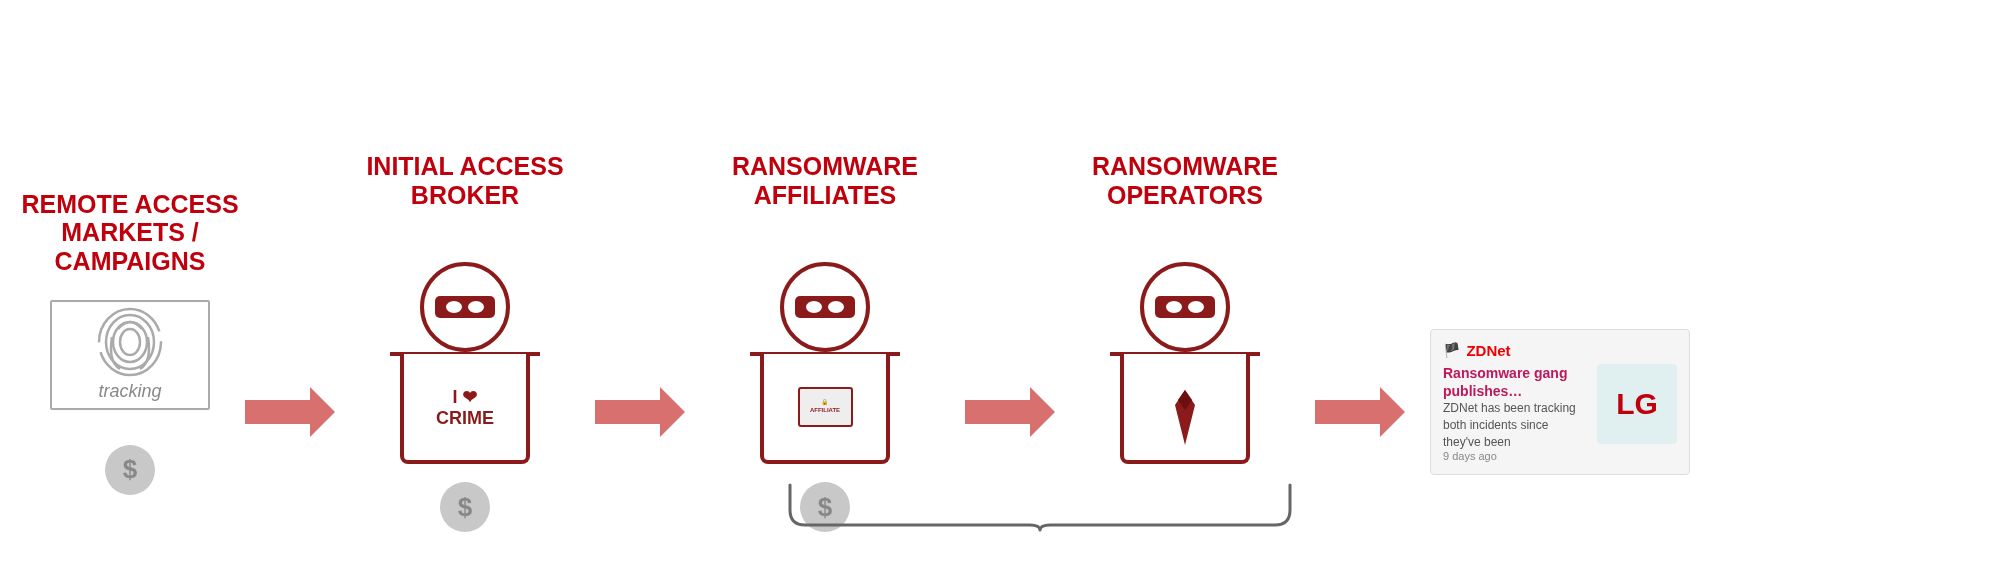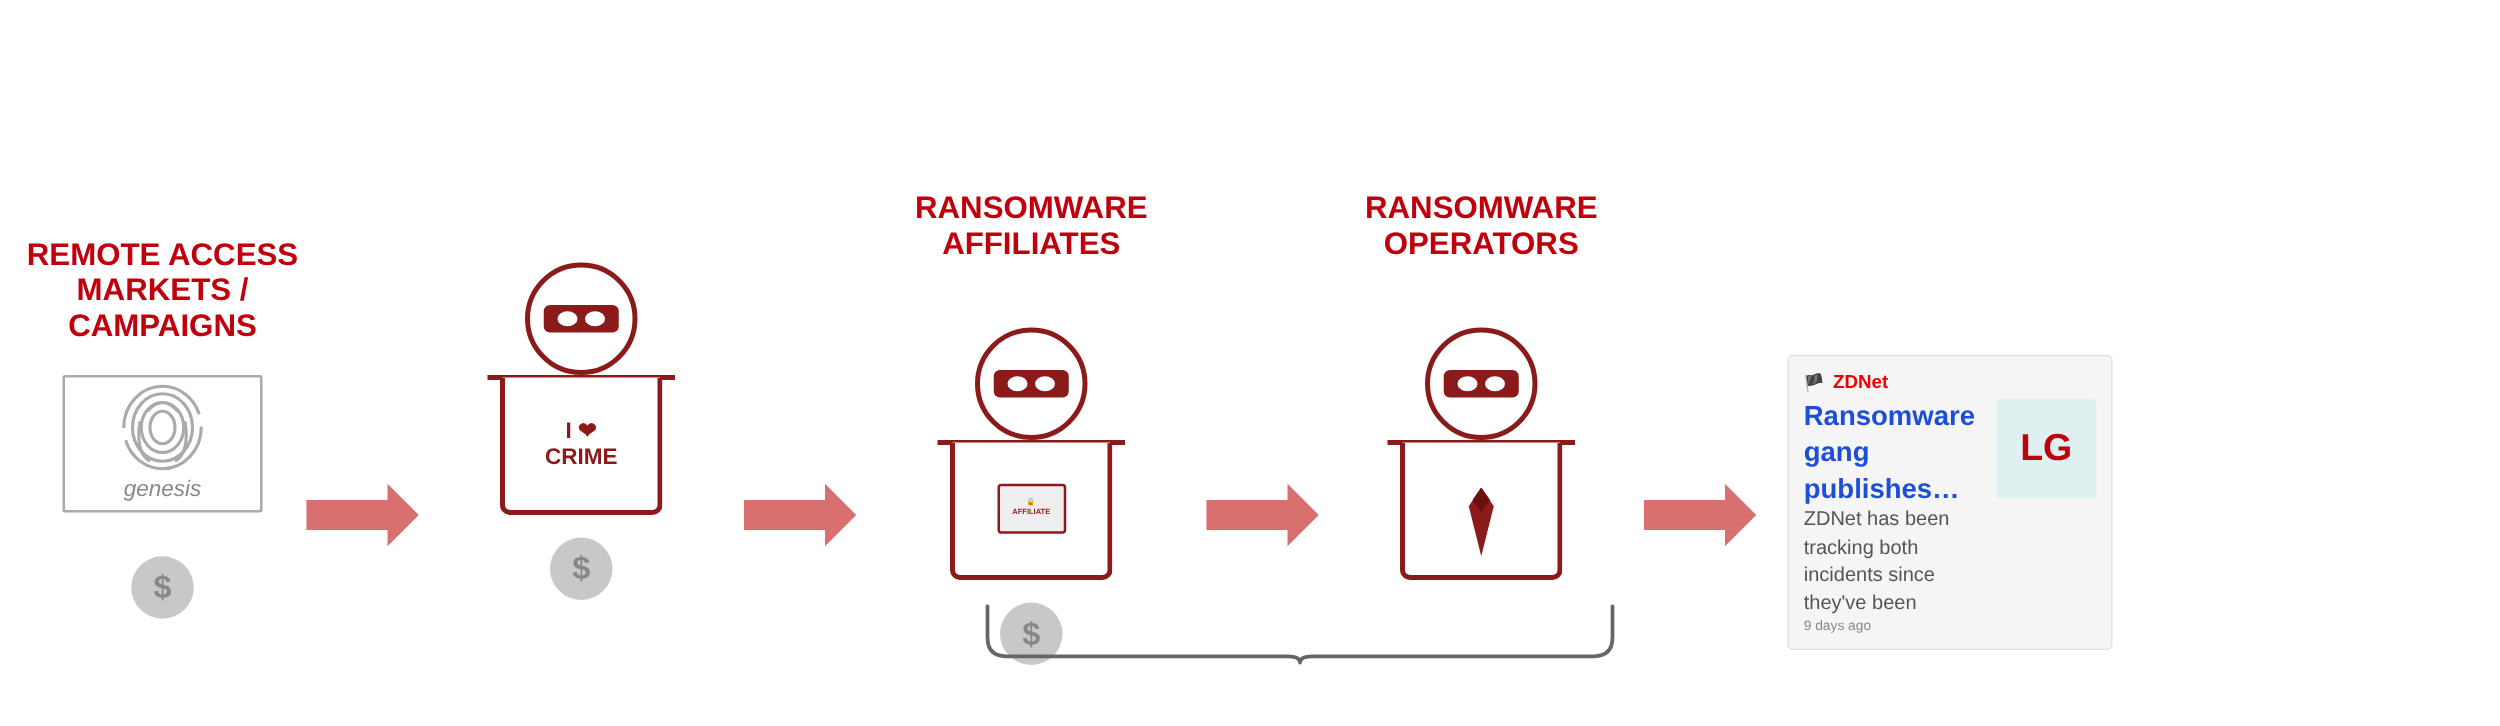--- a/index.html
+++ b/index.html
@@ -152,28 +152,28 @@
       color: #555;
     }
 
     .zdnet-logo {
       font-size: 15px;
       font-weight: bold;
       color: #e00;
     }
 
     .news-title {
-      font-size: 22px;
-      color: #1d4ed8;
+      font-size: 14px;
+      color: #be185d;
       font-weight: bold;
       line-height: 1.3;
     }
 
     .news-body {
-      font-size: 16px;
+      font-size: 12px;
       color: #555;
       line-height: 1.4;
     }
 
     .news-date {
       font-size: 11px;
       color: #888;
     }
 
     .news-content-row {
@@ -254,33 +254,36 @@
       <svg width="80" height="70" viewBox="0 0 80 70">
 
         <ellipse cx="40" cy="35" rx="10" ry="13" fill="none" stroke="#aaa" stroke-width="2.5"></ellipse>
         <ellipse cx="40" cy="35" rx="17" ry="20" fill="none" stroke="#aaa" stroke-width="2.5"></ellipse>
         <ellipse cx="40" cy="35" rx="24" ry="27" fill="none" stroke="#aaa" stroke-width="2.5"></ellipse>
         <ellipse cx="40" cy="35" rx="31" ry="33" fill="none" stroke="#aaa" stroke-width="2.5" stroke-dasharray="90 10"></ellipse>
         <path d="M28 22 Q40 8 52 22" fill="none" stroke="#aaa" stroke-width="2.5"></path>
         <path d="M22 30 Q18 55 30 62" fill="none" stroke="#aaa" stroke-width="2.5"></path>
         <path d="M58 30 Q62 55 50 62" fill="none" stroke="#aaa" stroke-width="2.5"></path>
       </svg>
-      <div class="genesis-text">genesis</div>
+      <div class="genesis-text">tracking</div>
     </div>
 
     <div class="dollar-sign" style="margin-top:35px;">$</div>
   </div>
 
   <div class="arrow-wrap">
     <svg width="90" height="60" viewBox="0 0 90 60">
       <polygon points="0,18 65,18 65,5 90,30 65,55 65,42 0,42" fill="#d97070"></polygon>
     </svg>
   </div>
 
   <div class="section section-iab">
+    <div class="section-title">
+      INITIAL ACCESS<br>BROKER
+    </div>
 
     <div class="hacker-figure">
       <div class="head-circle">
         <div class="mask-eyes">
           <div class="eye-white"></div>
           <div class="eye-white"></div>
         </div>
       </div>
 
       <div style="width:150px; height:4px; background:#8b1a1a; margin-top:0;"></div>

